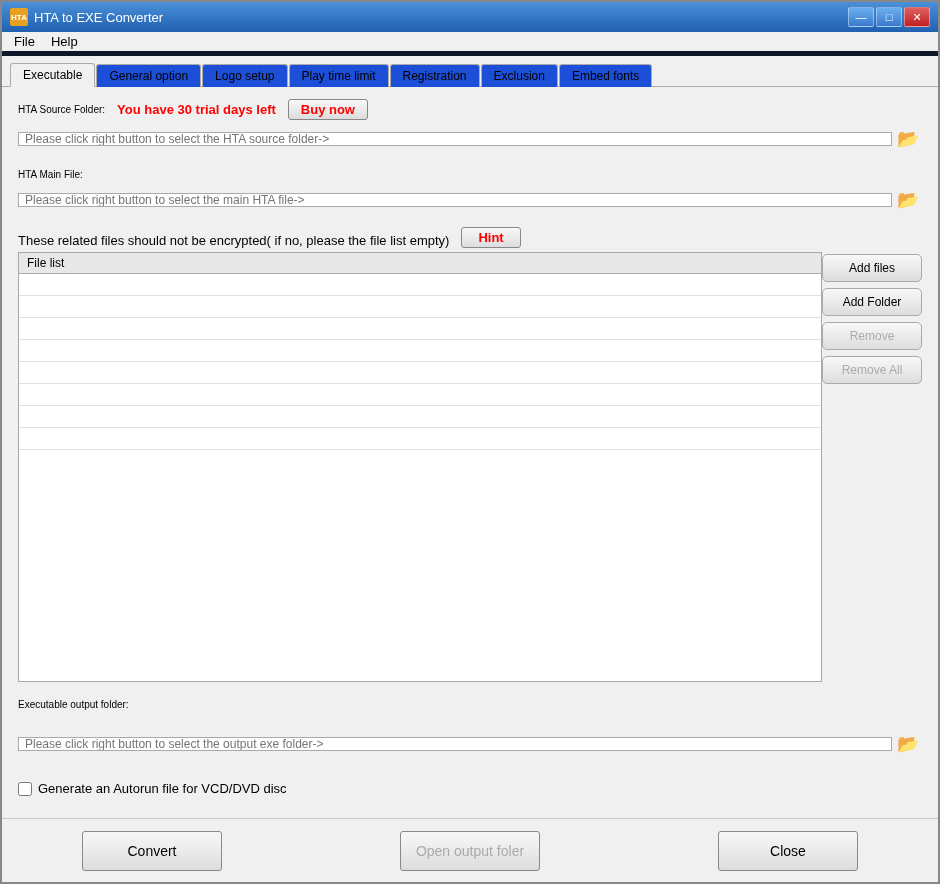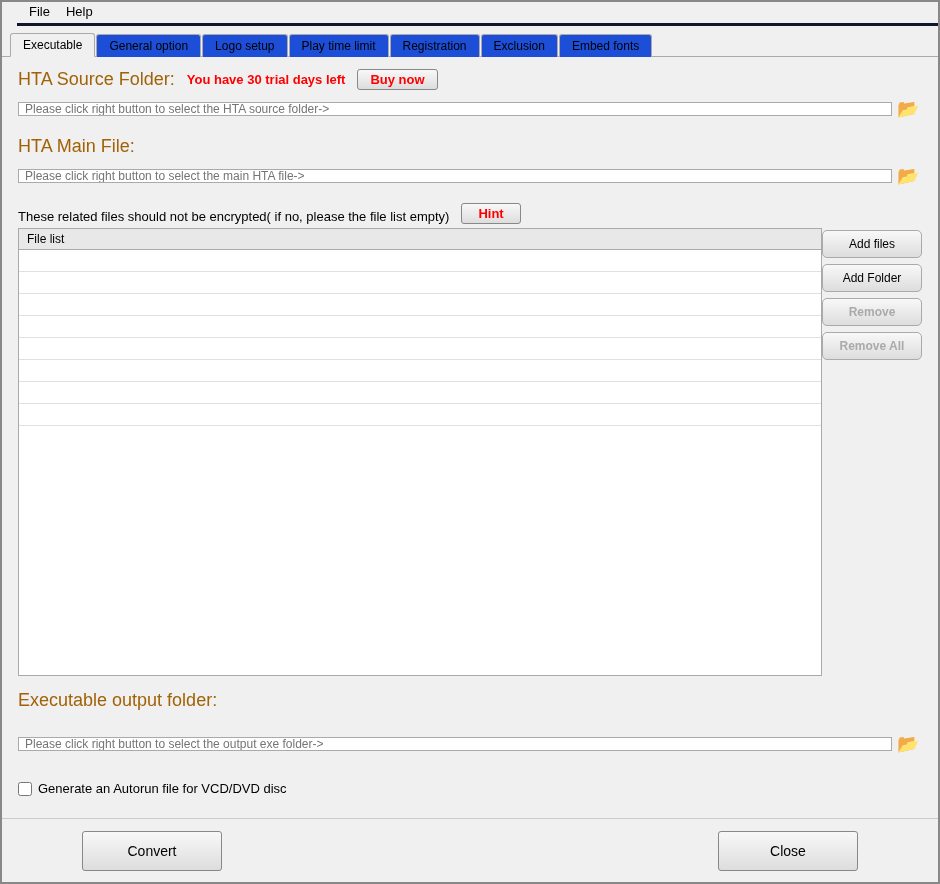--- a/index.html
+++ b/index.html
@@ -72,23 +72,22 @@
       background: linear-gradient(to bottom, #e06060, #c02020);
     }
 
     
     .menu-bar {
       background: #f0f0f0;
       height: 24px;
       display: flex;
       align-items: flex-start;
       padding: 0 4px;
-      border-bottom: 3px solid #0f172a;
-      flex-shrink: 0;
-      margin-left: 15px;
+      border-bottom: 5px solid #0f172a;
+      flex-shrink: 0;
     }
     .menu-item {
       padding: 2px 8px;
       cursor: pointer;
       font-size: 13px;
     }
 
     
     .tab-bar {
       display: flex;
@@ -128,22 +127,22 @@
     }
 
     
     .hta-source-row {
       display: flex;
       align-items: center;
       margin-bottom: 6px;
       gap: 12px;
     }
     .field-label {
-      font-size: 18px;
-      color: #a16207;
+      font-size: 10px;
+      color: #000000;
     }
     .trial-text {
       color: red;
       font-weight: bold;
       font-size: 13px;
     }
     .buy-now-btn {
       border: 1px solid #888;
       background: linear-gradient(to bottom, #f8f8f8, #ddd);
       padding: 2px 12px;
@@ -243,21 +242,20 @@
       height: 28px;
       border: 1px solid #aaa;
       background: linear-gradient(to bottom, #f8f8f8, #ddd);
       cursor: pointer;
       font-size: 12px;
       border-radius: 5px;
     }
     .side-btn:disabled {
       color: #aaa;
       cursor: default;
-      font-weight: bold;
     }
 
     
     .output-section {
       margin-bottom: 10px;
     }
 
     
     .checkbox-row {
       display: flex;
@@ -293,20 +291,31 @@
     .bottom-btn:disabled {
       color: #aaa;
       cursor: default;
     }
   </style>
 </head>
 <body>
 
 <div class="window">
 
+  <div class="title-bar">
+    <div class="title-bar-icon">
+      <span style="font-size:8px;font-weight:bold;">HTA</span>
+    </div>
+    <span class="title-bar-text">HTA to EXE Converter</span>
+    <div class="title-bar-buttons">
+      <div class="title-btn">—</div>
+      <div class="title-btn">□</div>
+      <div class="title-btn close-btn">✕</div>
+    </div>
+  </div>
 
   <div class="menu-bar">
     <div class="menu-item">File</div>
     <div class="menu-item">Help</div>
   </div>
 
   <div class="tab-bar">
     <div class="tab active">Executable</div>
     <div class="tab">General option</div>
     <div class="tab">Logo setup</div>
@@ -383,16 +392,17 @@
 
     <div class="checkbox-row">
       <input type="checkbox" id="autorun-cb" style="">
       <label for="autorun-cb">Generate an Autorun file for VCD/DVD disc</label>
     </div>
 
   </div>
 
   <div class="bottom-bar">
     <button class="bottom-btn">Convert</button>
+    <button class="bottom-btn" disabled="">Open output foler</button>
     <button class="bottom-btn">Close</button>
   </div>
 
 </div>
 
 </body></html>

